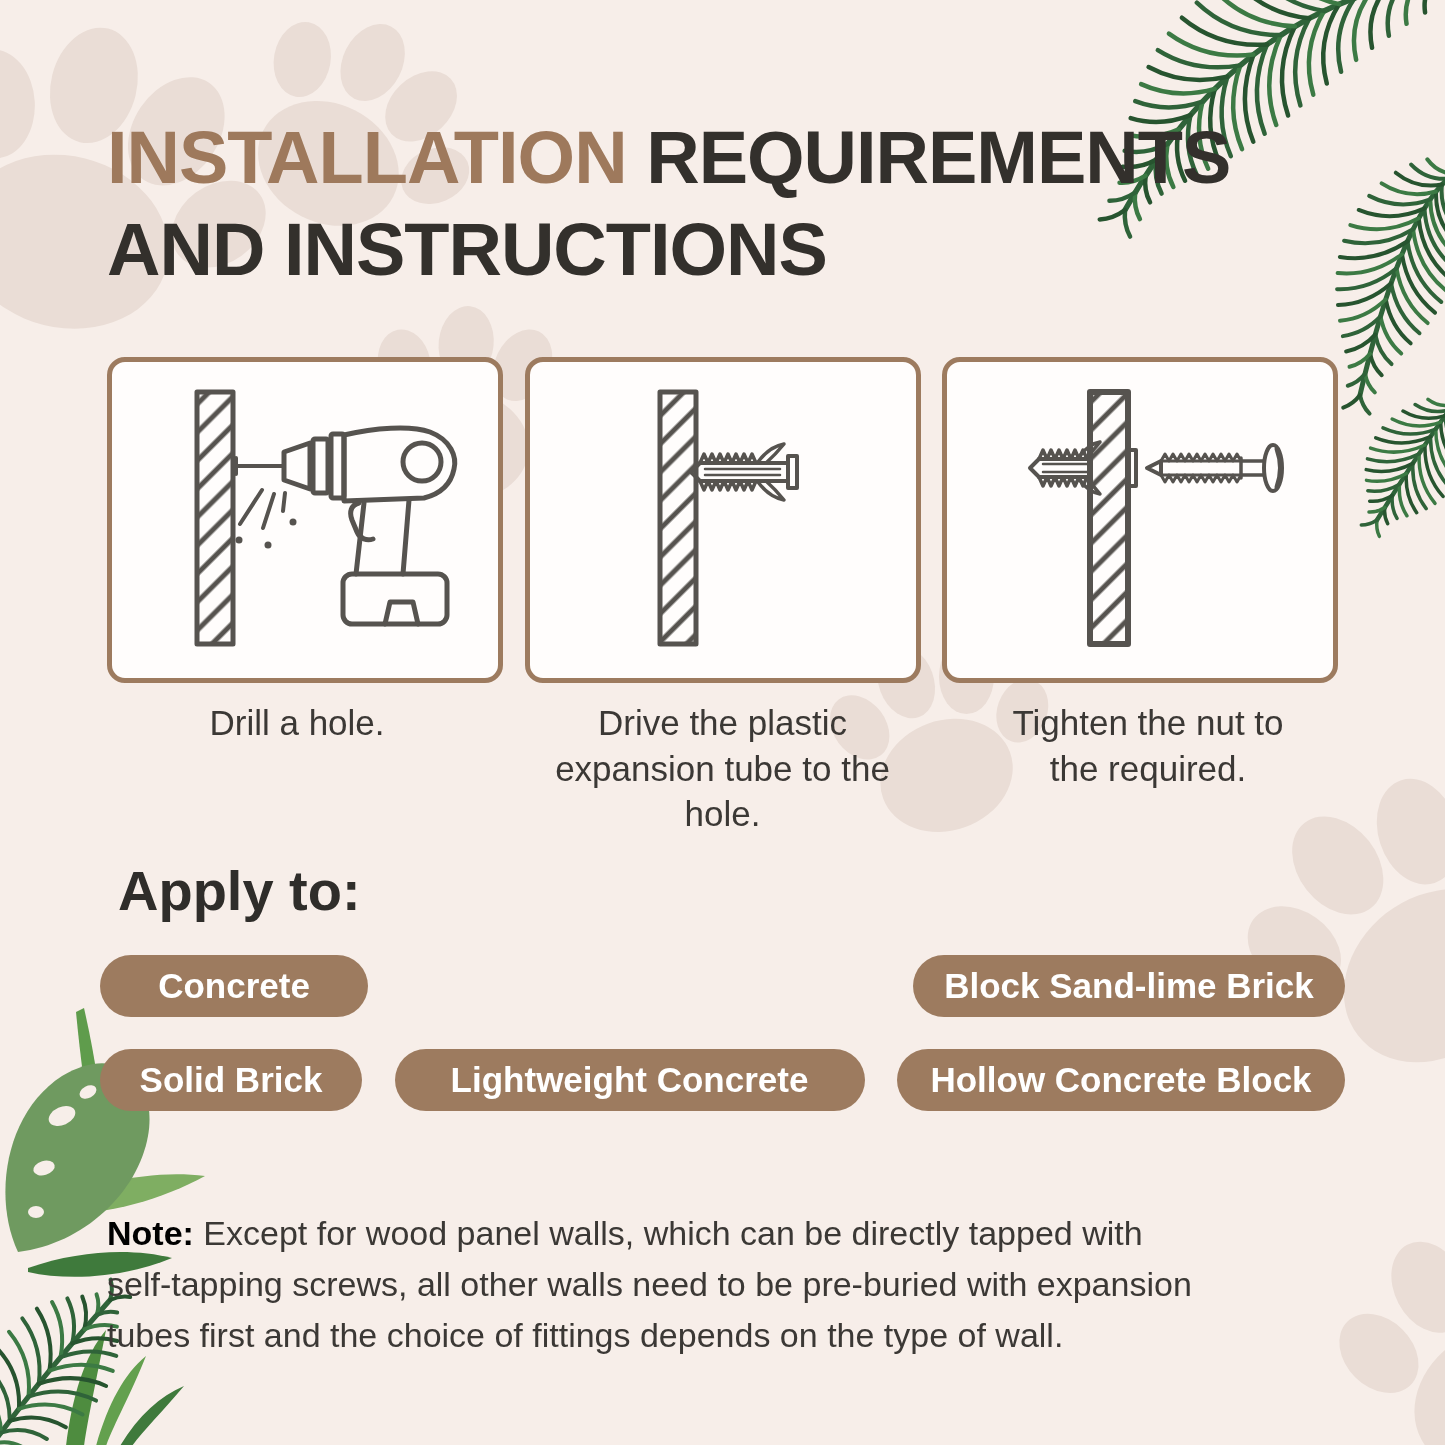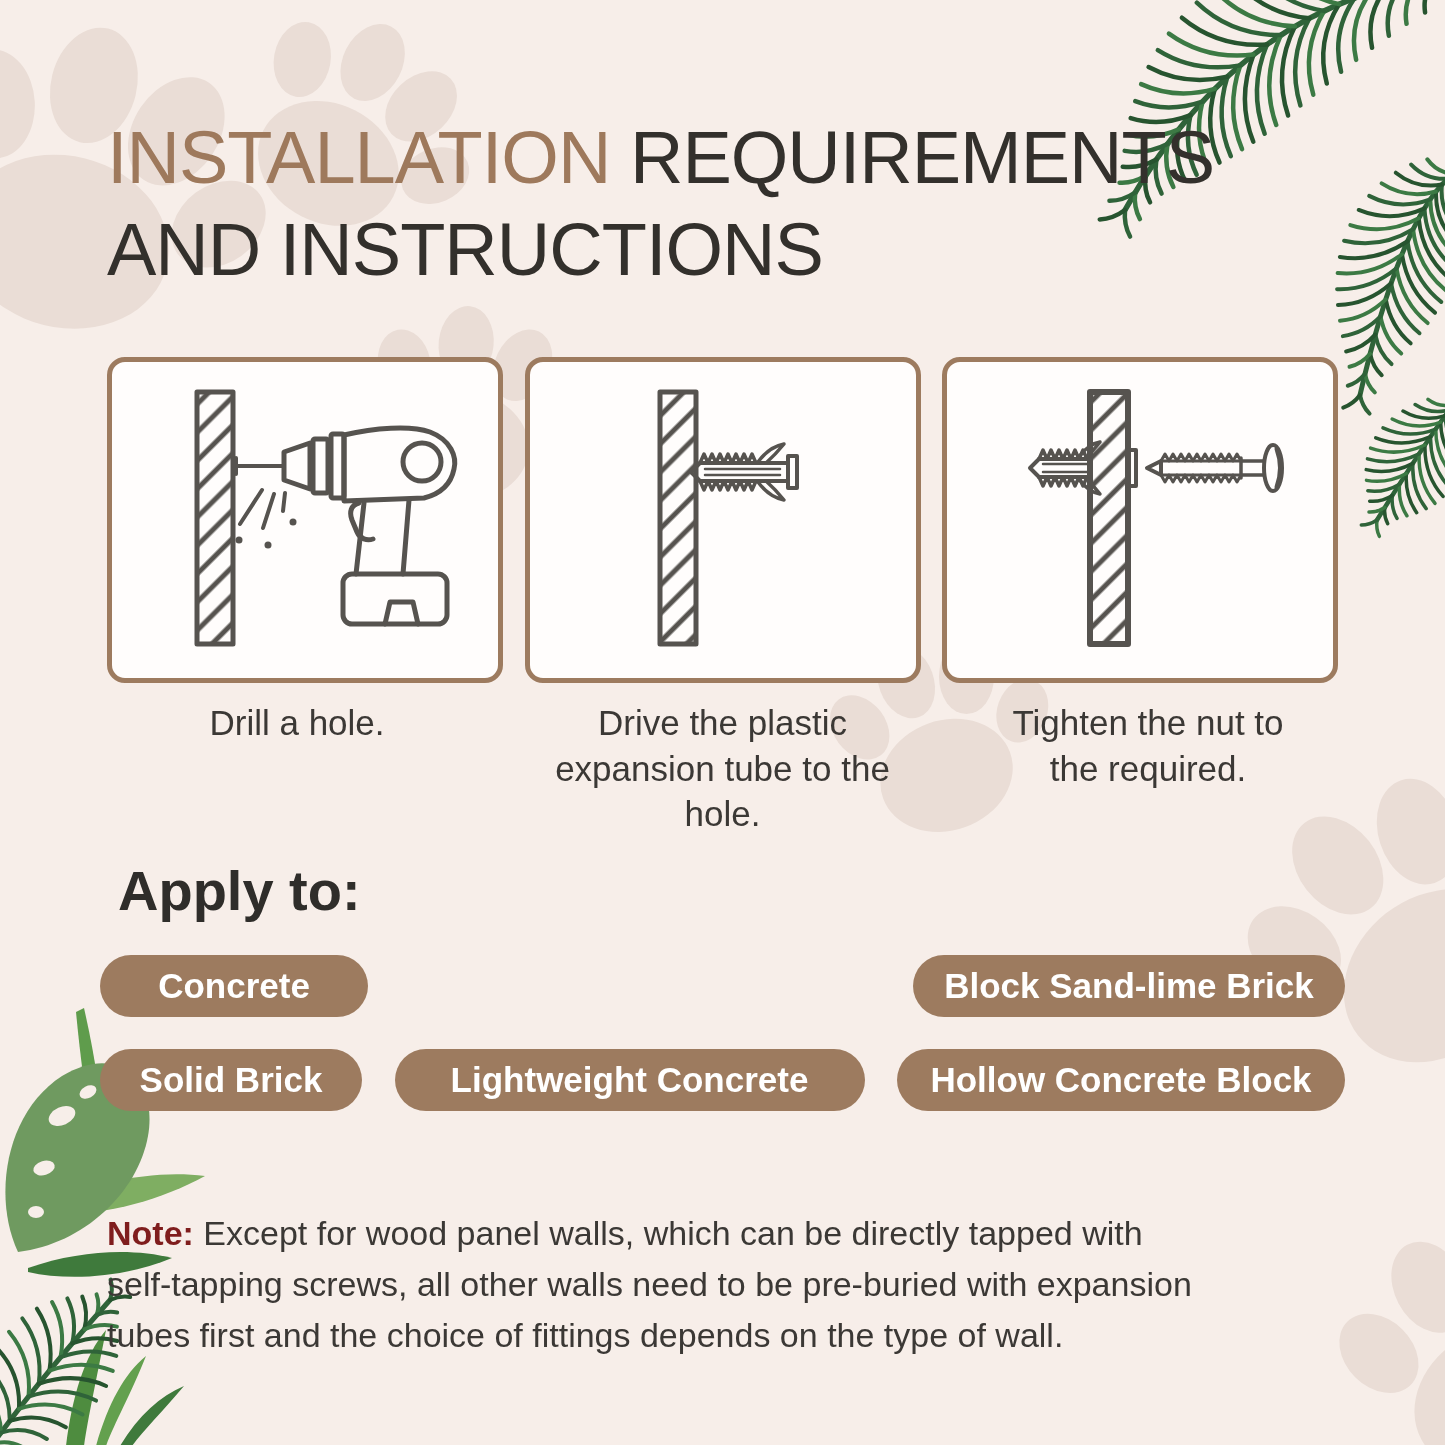--- a/index.html
+++ b/index.html
@@ -7,21 +7,21 @@
     position:relative;width:1445px;height:1445px;overflow:hidden;
     background:#f7eee9;font-family:"Liberation Sans",sans-serif;
   }
   .layer{position:absolute;pointer-events:none;}
   #paw-layer{left:0;top:0;z-index:0;}
   #plant-topright{right:0;top:0;z-index:1;}
   #plant-left{left:0;top:1000px;z-index:1;}
   .content{position:absolute;inset:0;z-index:2;}
   .title{
     position:absolute;left:107px;top:112px;margin:0;
-    font-size:74px;line-height:92px;font-weight:normal;letter-spacing:-1px;
+    font-size:74px;line-height:92px;font-weight:bold;letter-spacing:-1px;
     color:#33302c;
   }
   .title .hl{color:#9e795c;}
   .boxes{position:absolute;left:107px;top:357px;width:1231px;display:flex;justify-content:space-between;}
   .step-box{
     width:396px;height:326px;box-sizing:border-box;
     background:#fffdfc;border:5px solid #9d7b5f;border-radius:18px;
     display:flex;align-items:center;justify-content:center;
   }
   .captions{position:absolute;left:87px;top:700px;width:1271px;display:flex;justify-content:space-between;}
@@ -40,21 +40,21 @@
     height:62px;background:#9d7b5f;border-radius:31px;color:#ffffff;
     display:flex;align-items:center;justify-content:center;
     font-size:35px;font-weight:bold;
   }
   .pill.pa{width:268px;}.pill.pb{width:470px;}.pill.pc{width:432px;}
   .pill.pd{width:262px;}.pill.pe{width:470px;}.pill.pf{width:448px;}
   .note{
     position:absolute;left:107px;top:1208px;width:1320px;margin:0;
     font-size:34px;line-height:1.5;color:#3b3835;white-space:pre-line;
   }
-  .note .note-label{color:#7f1d1d;font-weight:bold;}
+  .note .note-label{color:#000000;font-weight:bold;}
 </style>
 </head>
 <body>
 
 <div class="page">
 
   <svg id="paw-layer" class="layer" width="1445" height="1445" viewBox="0 0 1445 1445">
     <defs>
       <g id="paw-shape" fill="#eaddd6">
         <ellipse cx="50" cy="66" rx="27" ry="22" transform="rotate(-8 50 66)"></ellipse>

